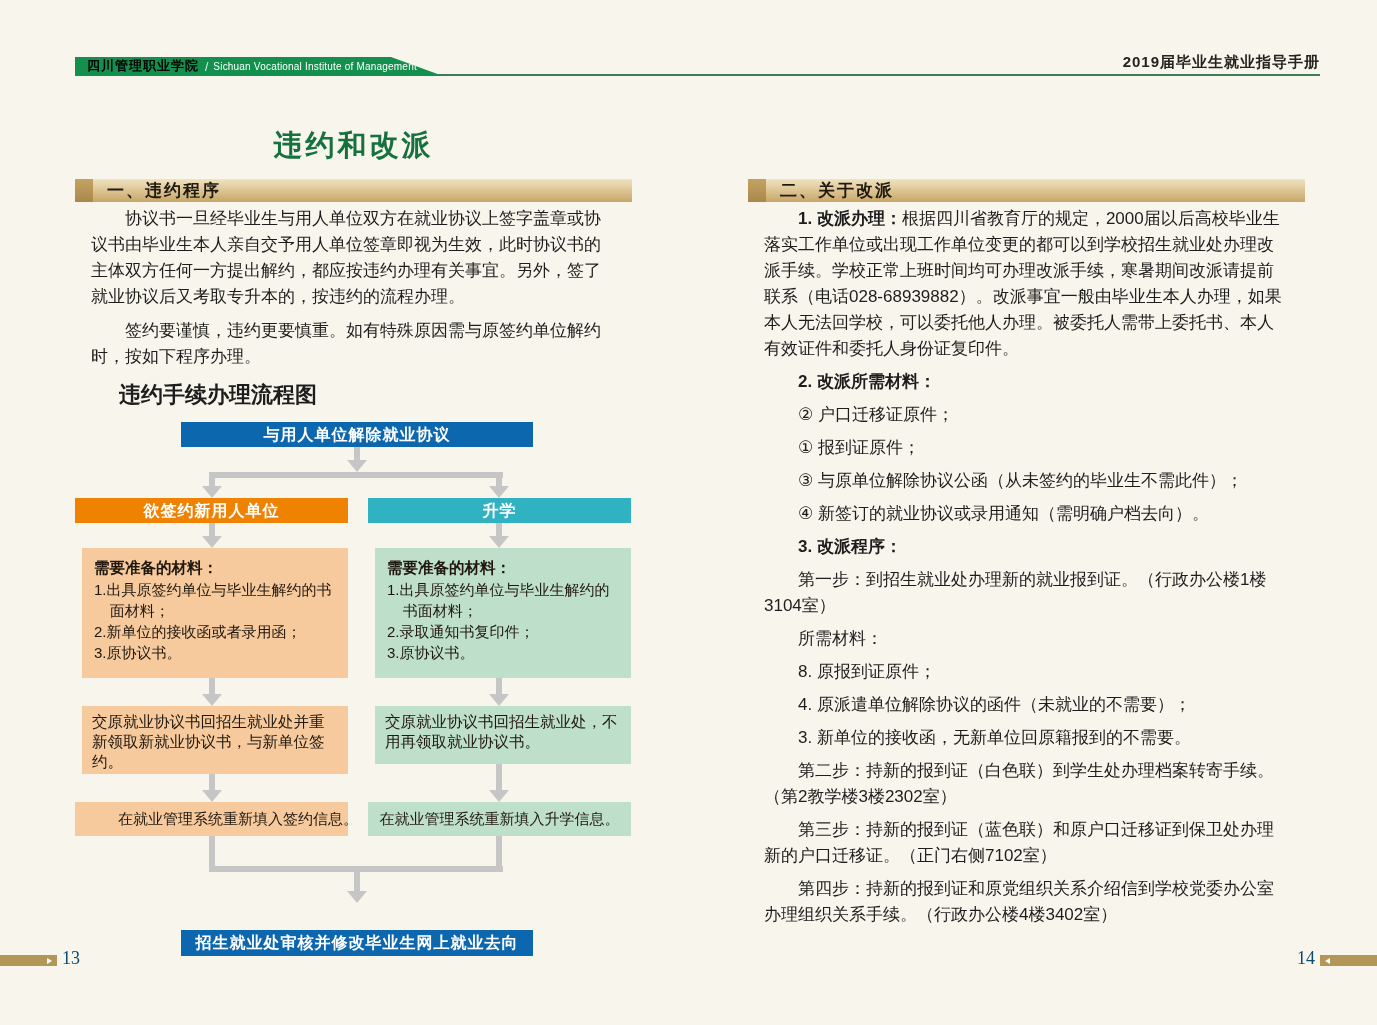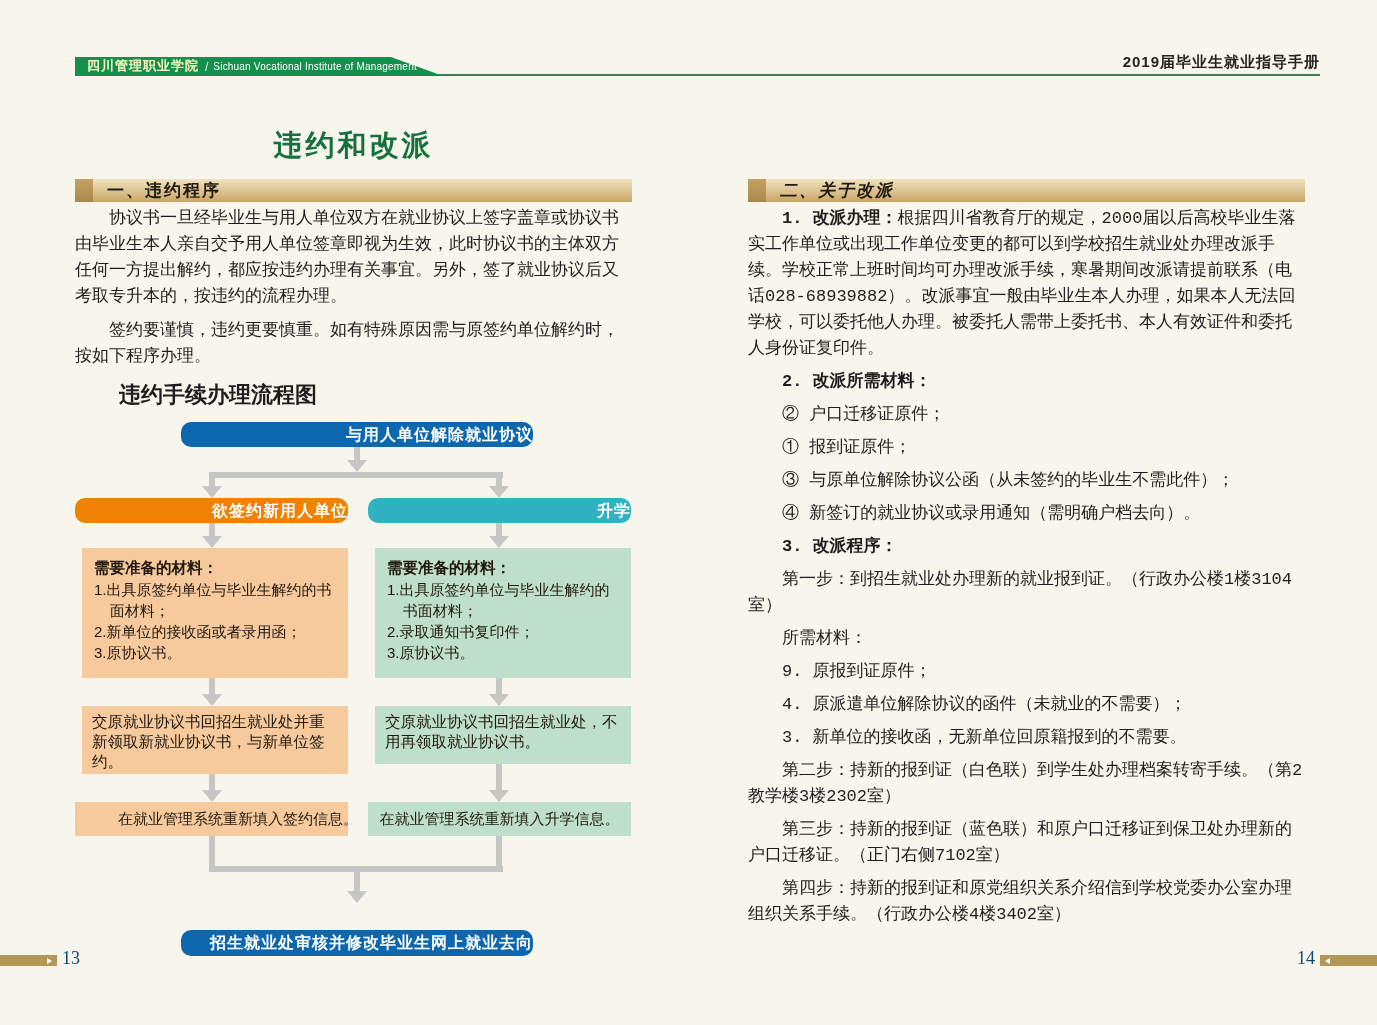--- a/index.html
+++ b/index.html
@@ -14,52 +14,52 @@
     position:relative; background:var(--bg); color:var(--text);
     font-family:"Liberation Sans","DejaVu Sans",sans-serif; overflow:hidden;
   }
   
   .hdr-rule{position:absolute; left:75px; top:74px; width:1245px; height:2px; background:var(--green_line);}
   .hdr-ribbon{
     position:absolute; left:75px; top:57px; width:368px; height:19px; background:var(--green_bar);
     clip-path:polygon(0 0, calc(100% - 52px) 0, 100% 100%, 0 100%);
     display:flex; align-items:center; padding:0 0 0 12px; white-space:nowrap;
   }
-  .inst-zh{color:#fef9c3; font-weight:bold; font-size:13px; letter-spacing:1px;
+  .inst-zh{color:#000000; font-weight:bold; font-size:13px; letter-spacing:1px;
     border-bottom:1px solid rgba(255,255,255,.95); padding-bottom:1px;}
   .inst-sep{color:#e8f5ec; font-size:12px; margin:0 5px 0 6px;}
   .inst-en{color:#fff; font-size:10px; letter-spacing:.2px;}
   .handbook-title{
     position:absolute; top:53px; left:1000px; width:320px; text-align:right;
     font-size:15px; font-weight:bold; color:#24231f; letter-spacing:1px;
   }
   
   .page-title{
     position:absolute; left:75px; top:126px; width:557px; text-align:center;
     font-size:29px; font-weight:bold; color:var(--title_green); letter-spacing:3px;
   }
   .section-bar{
     position:absolute; top:179px; width:557px; height:23px;
     background:linear-gradient(to bottom,var(--gold_light),var(--gold_dark));
     display:flex; align-items:center;
   }
   .section-bar::before{content:""; width:18px; height:100%;
     background:linear-gradient(to bottom,#c3a263,var(--gold_cap)); margin-right:14px; flex:none;}
-  .section-bar.left{left:75px;} .section-bar.right{left:748px;font-style:italic;}
+  .section-bar.left{left:75px;} .section-bar.right{left:748px;}
   .section-title{font-size:17px; font-weight:bold; color:var(--section_text); letter-spacing:2px;}
   .col{position:absolute; width:557px; font-size:17px; line-height:26px;}
-  .col p{margin:0 0 7px; text-indent:2em;font-family:Liberation Mono, monospace;}
+  .col p{margin:0 16px 7px; text-indent:2em;}
   .col-left{left:75px; top:206px;}
   .col-right{left:748px; top:206px;}
   .col p.para2{margin-top:8px;}
   .flow-title{margin-top:12px; font-weight:bold; font-size:22px; text-indent:2em;}
   .subhead{font-weight:bold; margin-top:14px;}
   
   .flow{position:absolute; left:75px; top:420px; width:557px; height:512px;}
-  .fbox{position:absolute; color:#fff; font-weight:bold; text-align:right;border-radius:10px;}
+  .fbox{position:absolute; color:#fff; font-weight:bold; text-align:center;}
   .fbox.blue{background:var(--blue); font-size:16px; line-height:25px; letter-spacing:1px;}
   .fbox.orange{background:var(--orange); font-size:16px; line-height:25px; letter-spacing:1px;}
   .fbox.teal{background:var(--teal); font-size:16px; line-height:25px; letter-spacing:1px;}
   .mbox{position:absolute; color:#20180e; text-align:left; padding:9px 8px 6px 12px; font-size:15px; line-height:21px;}
   .mbox.peach{background:var(--peach);} .mbox.mint{background:var(--mint);}
   .mbox .mtitle{font-weight:bold; font-size:15.5px; line-height:22px;}
   .mbox .mitem{text-indent:-1.05em; padding-left:1.05em;}
   .sbox{position:absolute; color:#20180e; padding:6px 10px; font-size:15.5px; line-height:20px;}
   .sbox.peach{background:var(--peach);} .sbox.mint{background:var(--mint);}
   .obox{position:absolute; color:#20180e; font-size:15px; line-height:34px; text-align:center; white-space:nowrap;}
@@ -169,21 +169,21 @@
 
   <p class="subhead">2. 改派所需材料：</p>
   <p>② 户口迁移证原件；</p>
   <p>① 报到证原件；</p>
   <p>③ 与原单位解除协议公函（从未签约的毕业生不需此件）；</p>
   <p>④ 新签订的就业协议或录用通知（需明确户档去向）。</p>
 
   <p class="subhead">3. 改派程序：</p>
   <p>第一步：到招生就业处办理新的就业报到证。（行政办公楼1楼3104室）</p>
   <p>所需材料：</p>
-  <p>9. 原报到证原件；</p>
+  <p>8. 原报到证原件；</p>
   <p>4. 原派遣单位解除协议的函件（未就业的不需要）；</p>
   <p>3. 新单位的接收函，无新单位回原籍报到的不需要。</p>
   <p>第二步：持新的报到证（白色联）到学生处办理档案转寄手续。（第2教学楼3楼2302室）</p>
   <p>第三步：持新的报到证（蓝色联）和原户口迁移证到保卫处办理新的户口迁移证。（正门右侧7102室）</p>
   <p>第四步：持新的报到证和原党组织关系介绍信到学校党委办公室办理组织关系手续。（行政办公楼4楼3402室）</p>
 </div>
 
 <div class="pg-bar l">
     <span class="pg-notch"></span>
   </div>

